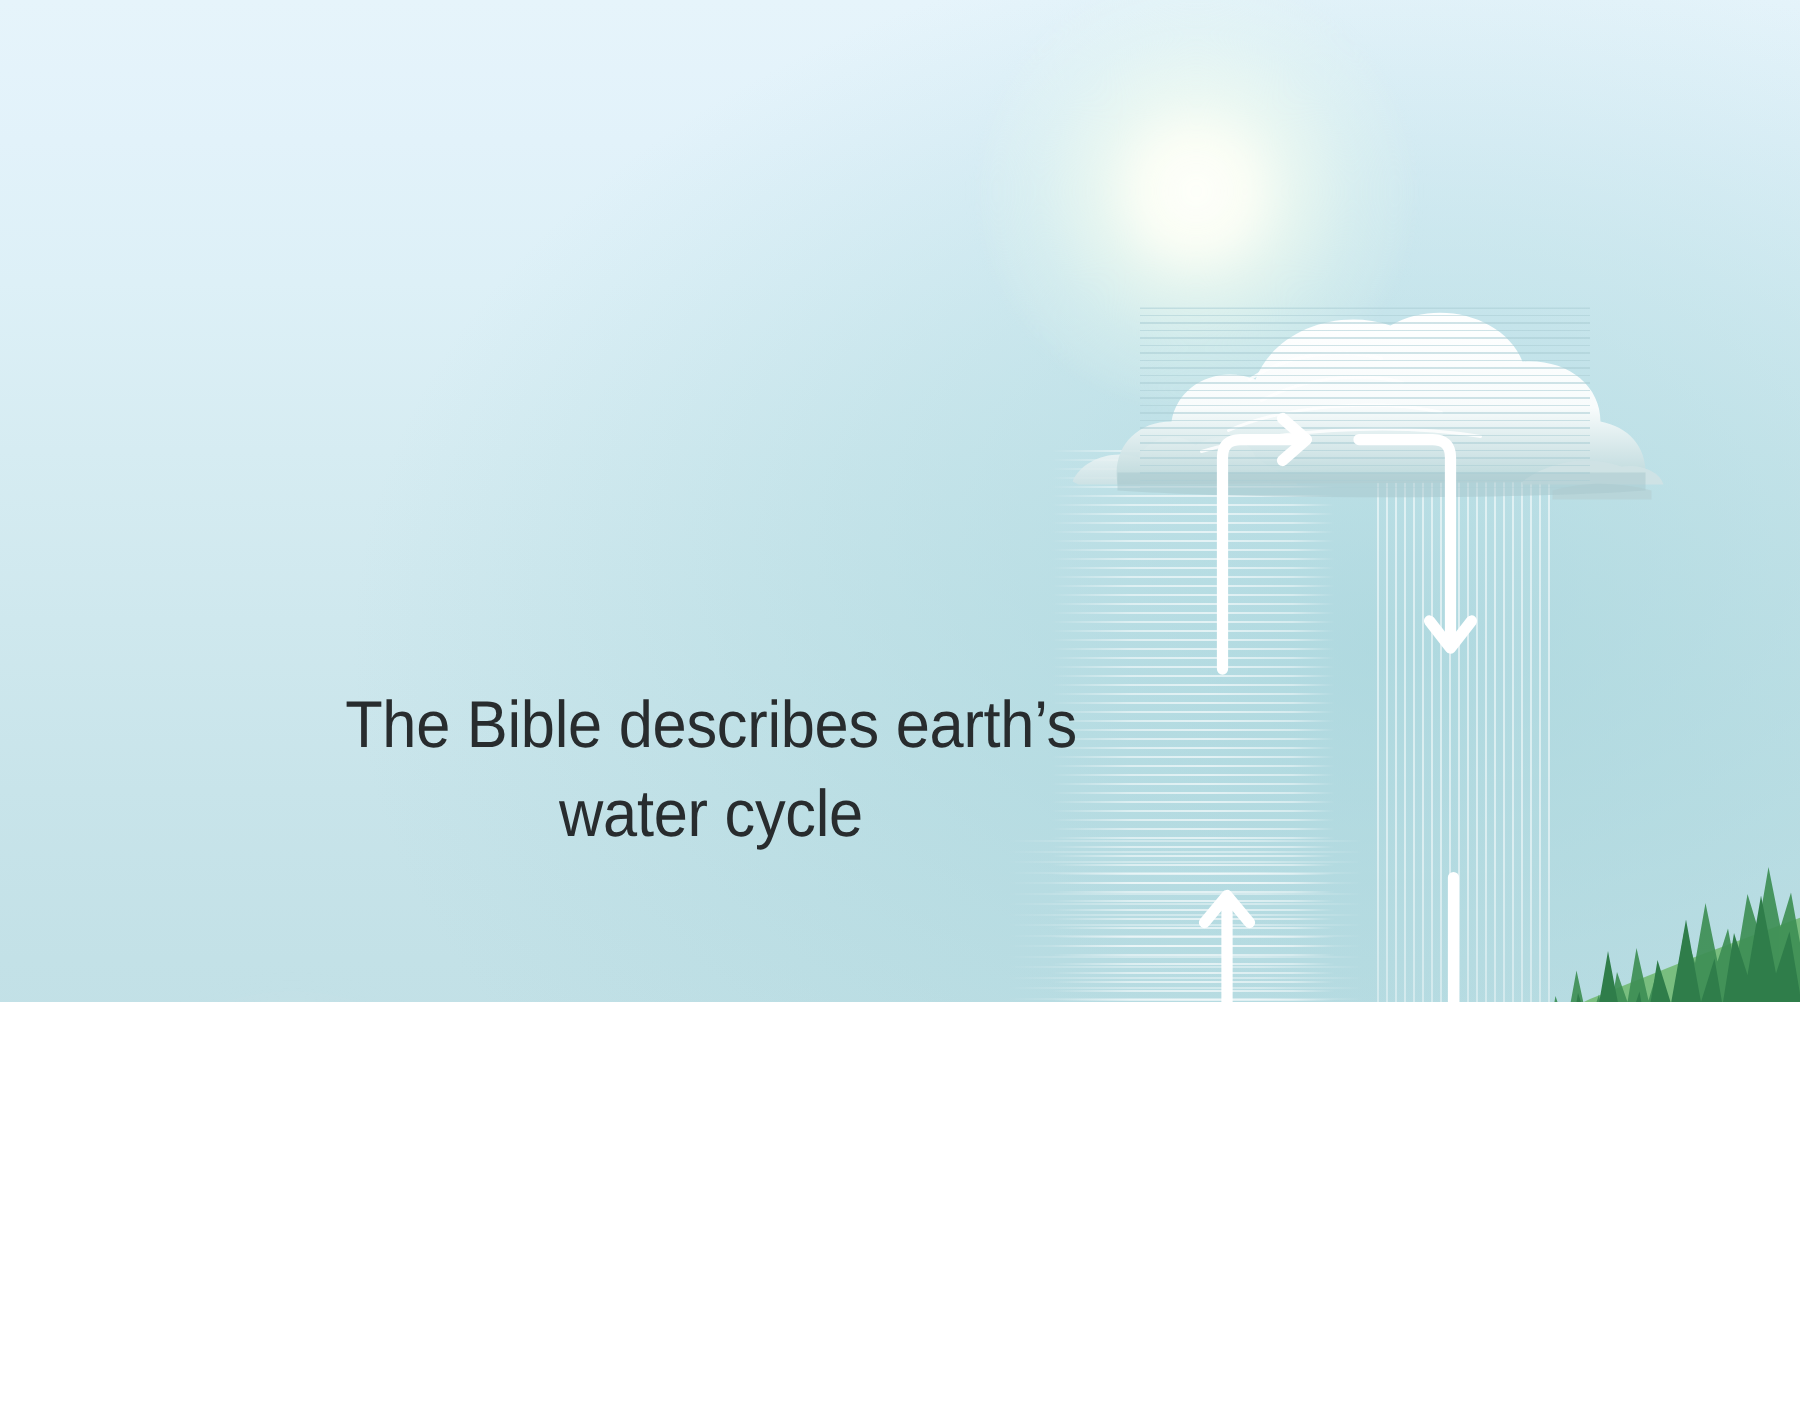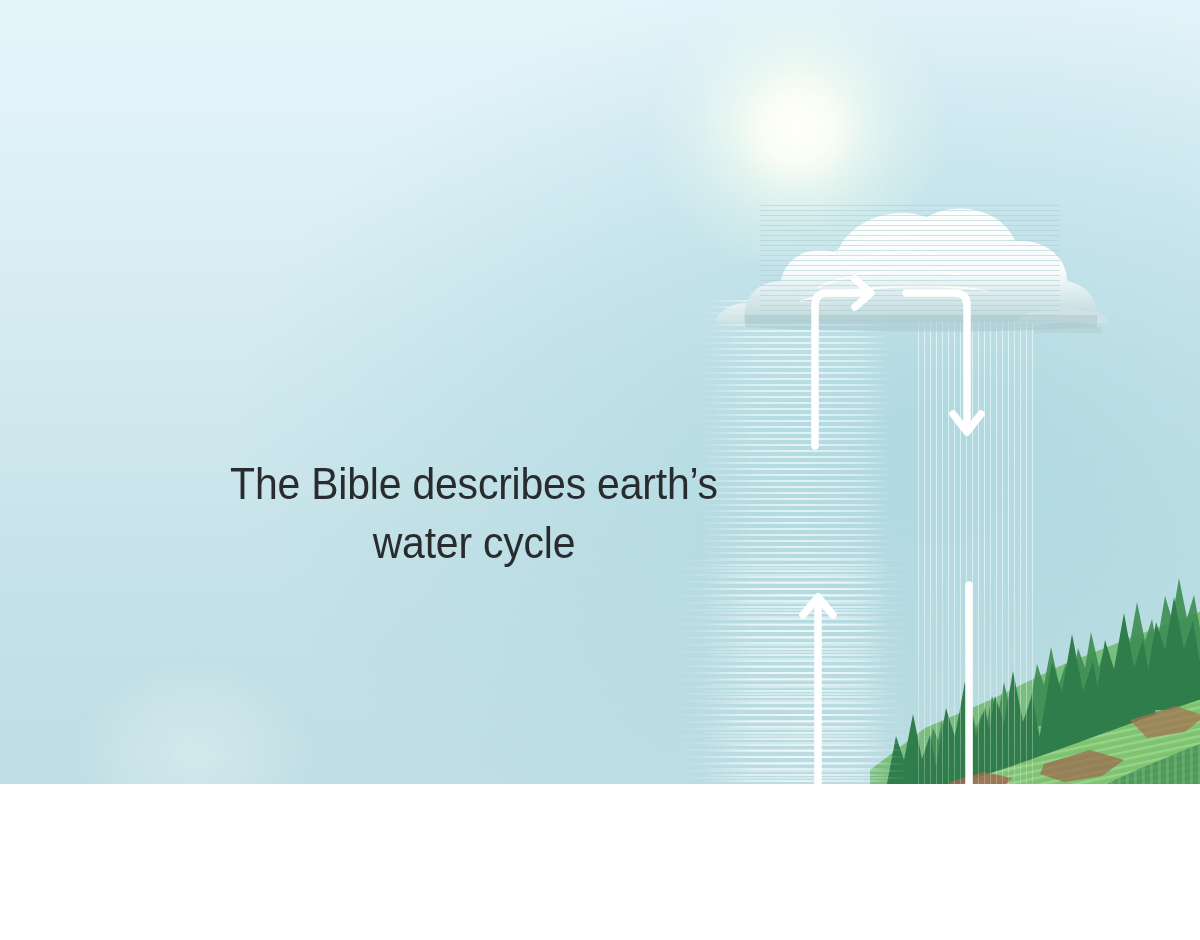--- a/index.html
+++ b/index.html
@@ -1,18 +1,18 @@
 <!DOCTYPE html>
 <html><head>
 <meta charset="utf-8">
 <style>
   html,body{margin:0;padding:0;background:#ffffff;}
   #stage{
     position:relative;
-    width:1200px;height:784px;
+    width:1200px;height:668px;
     overflow:hidden;
     font-family:"Liberation Sans", sans-serif;
   }
   .abs{position:absolute;}
   #sky{
     left:0;top:0;width:1200px;height:940px;
     background:linear-gradient(180deg,
       #e6f4fb 0%,
       #e2f2fa 10%,
       #ddf0f7 20%,

